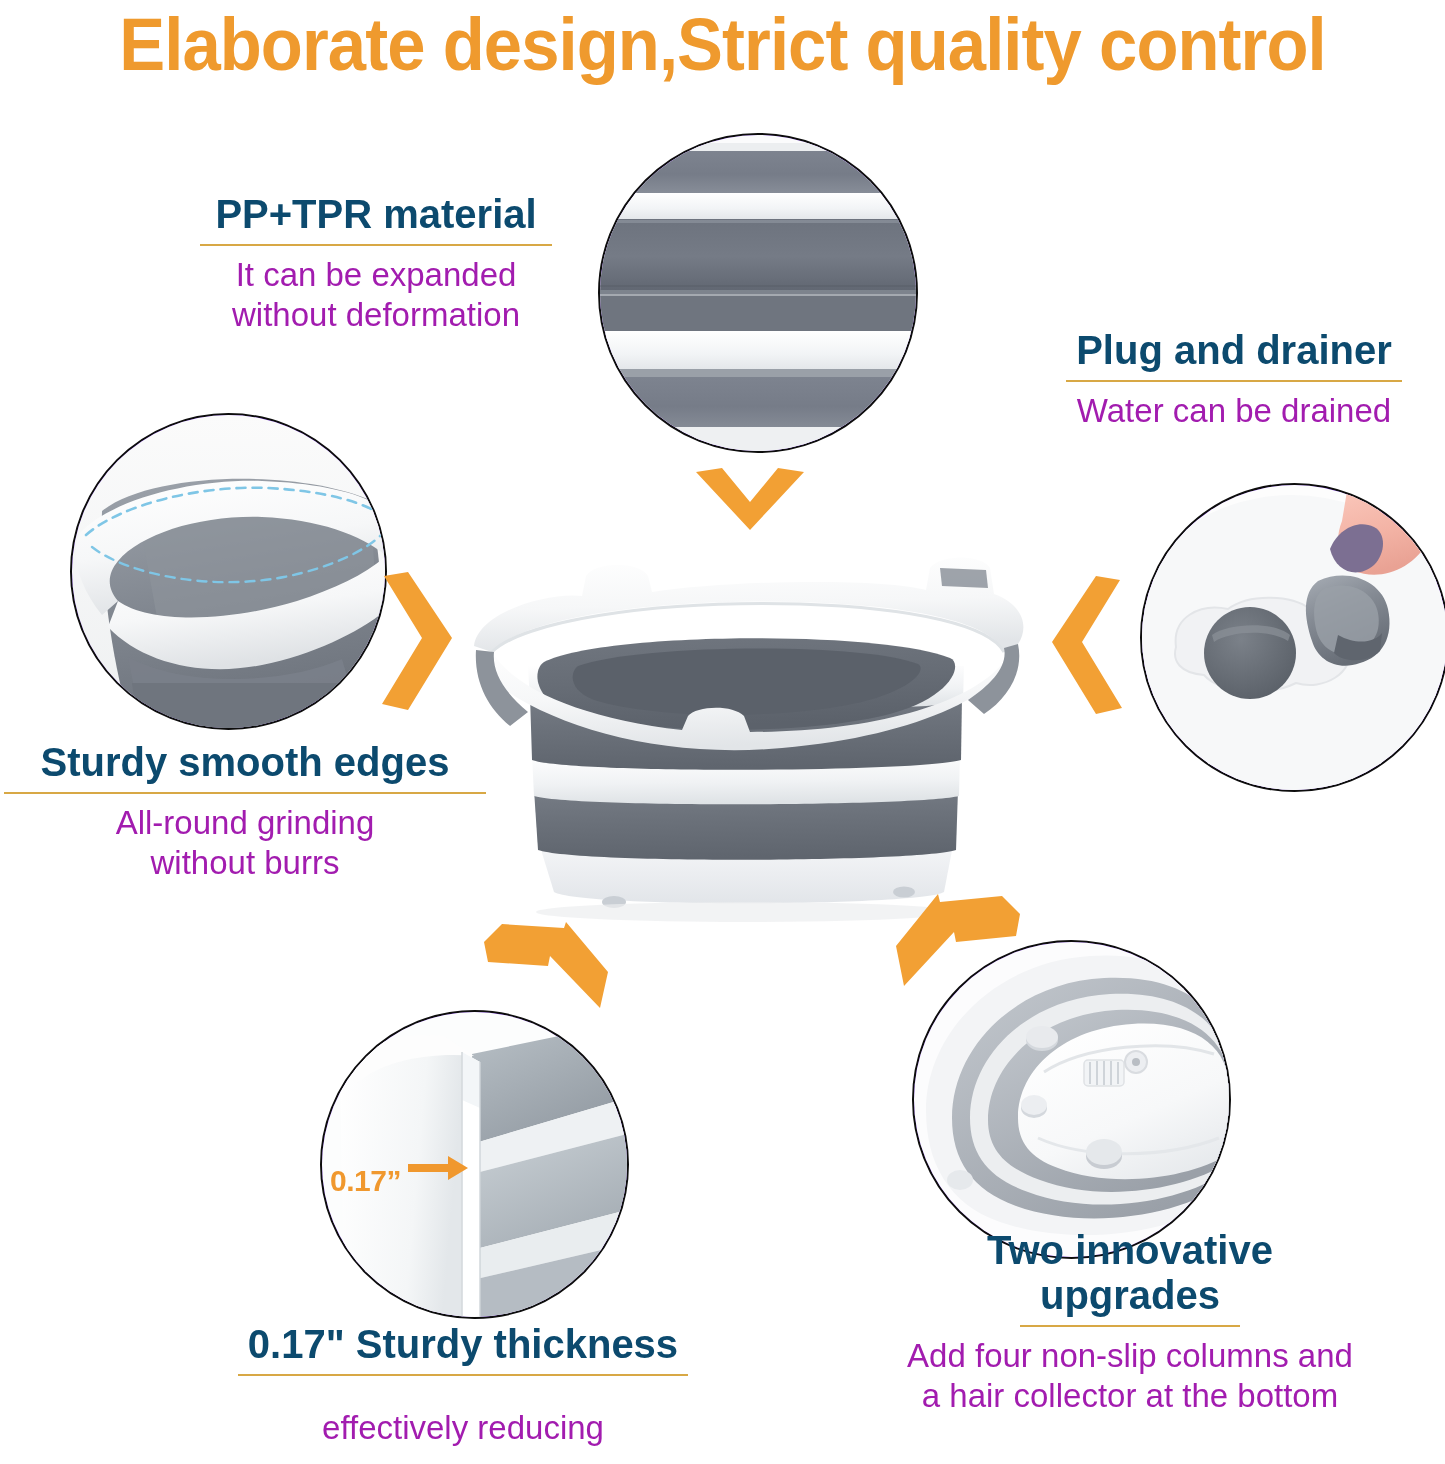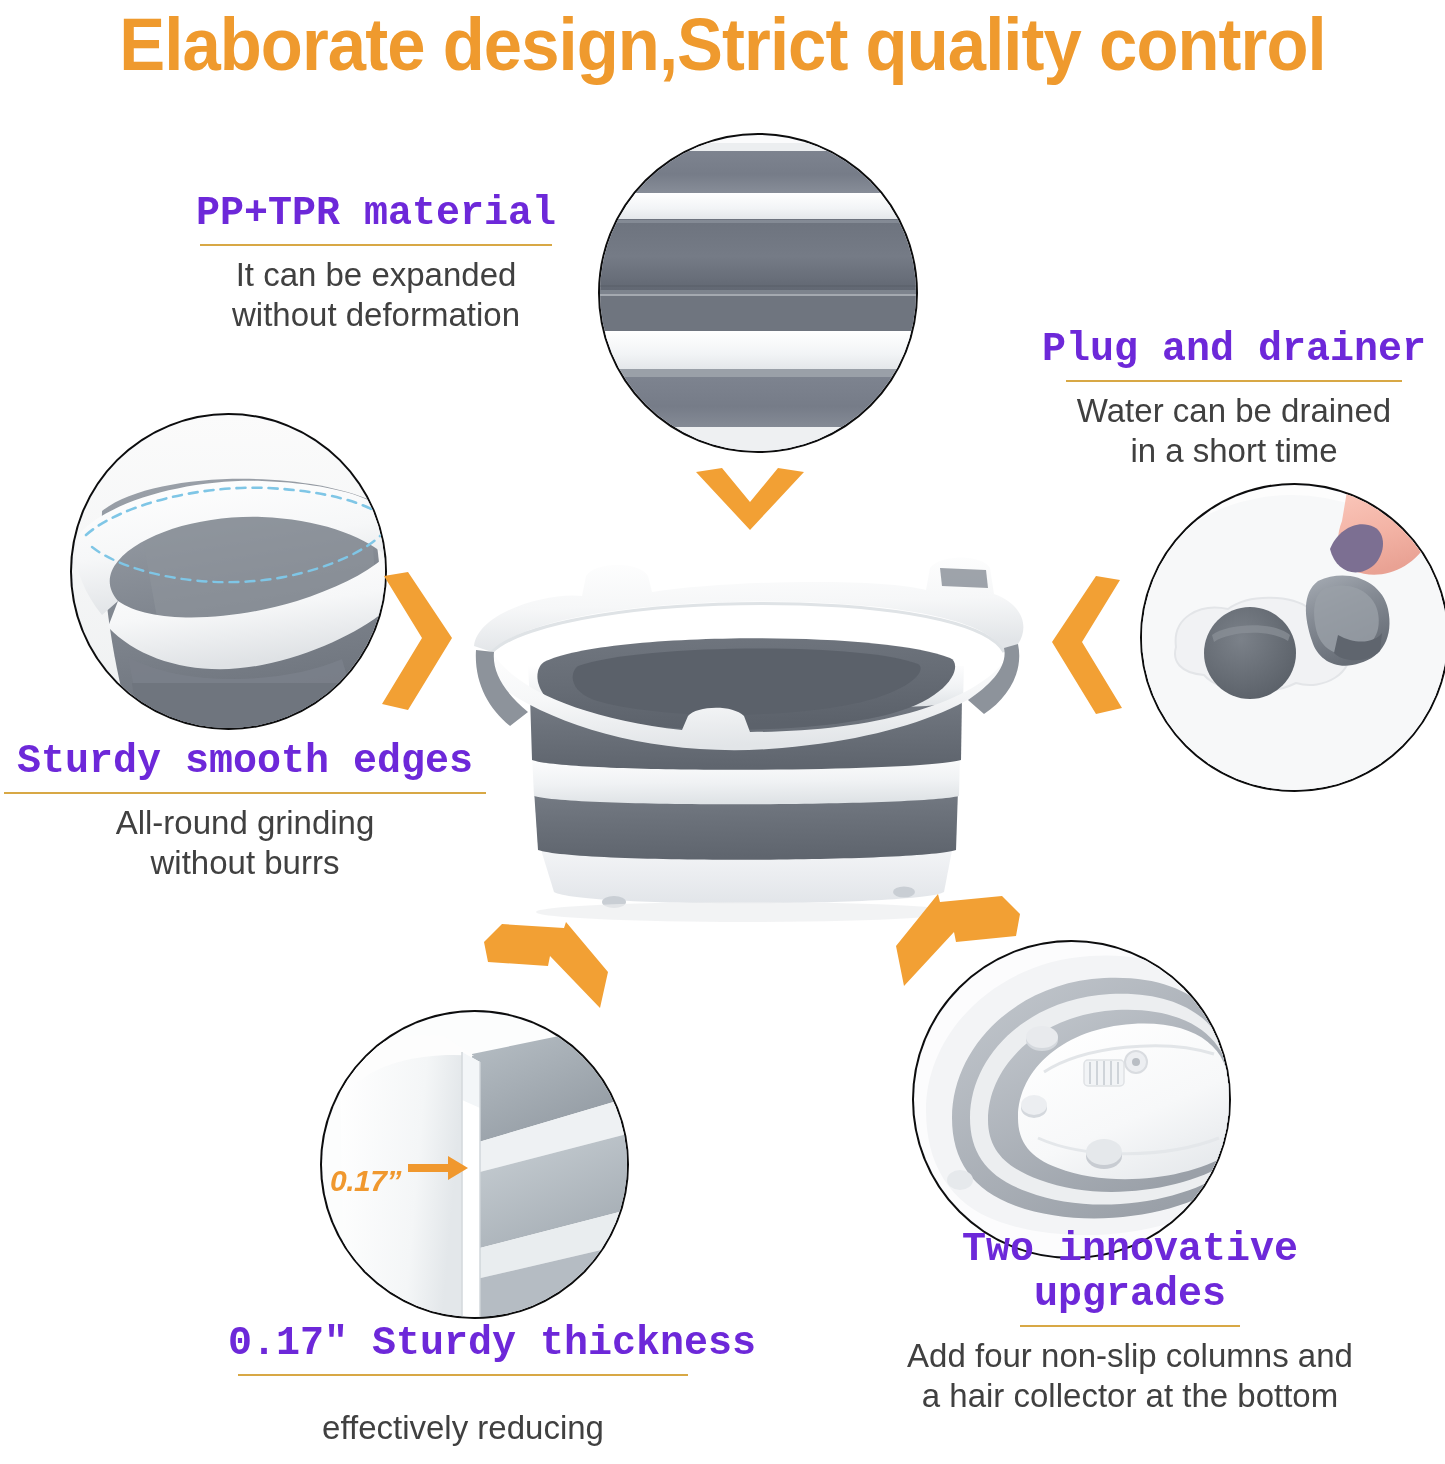--- a/index.html
+++ b/index.html
@@ -33,33 +33,32 @@
     color: #ef9a2e;
     transform: scaleX(0.93);
     transform-origin: 50% 50%;
     white-space: nowrap;
   }
 
   
   .callout { position: absolute; }
   .callout .c-head {
     font-weight: bold;
-    color: #6d28d9;
+    color: #0c4a6e;
     line-height: 1.12;
     white-space: nowrap;
-    font-family: Liberation Mono, monospace;
   }
   .callout .c-head.wrap { white-space: normal; }
   .callout .c-rule {
     height: 2px;
     background: #d8a845;
     margin: 7px auto 9px auto;
   }
   .callout .c-body {
-    color: #404040;
+    color: #a21caf;
     line-height: 1.22;
   }
 
   
   #callout-material { left: 166px; top: 192px; width: 420px; text-align: center; }
   #callout-material .c-head { font-size: 40px; }
   #callout-material .c-rule { width: 352px; }
   #callout-material .c-body { font-size: 33px; }
 
   #callout-plug { left: 1034px; top: 297px; width: 400px; text-align: center; margin-top: 31px; }
@@ -81,22 +80,21 @@
   #callout-upgrades .c-head { font-size: 40px; }
   #callout-upgrades .c-rule { width: 220px; }
   #callout-upgrades .c-body { font-size: 33px; }
 
   
   .bubble {
     position: absolute;
     border-radius: 50%;
     border: 2.5px solid #0d0d0d;
     overflow: hidden;
-    background: #0f172a;
-    font-style: italic;
+    background: #6d28d9;
   }
 
   
   #bubble-material { left: 598px; top: 133px; width: 316px; height: 316px; }
 
   
   #bubble-edges { left: 70px; top: 413px; width: 313px; height: 313px; }
 
   
   #bubble-plug { left: 1140px; top: 483px; width: 305px; height: 305px; }
@@ -463,21 +461,20 @@
       <div>It can be expanded</div>
       <div>without deformation</div>
     </div>
   </div>
 
   <div class="callout" id="callout-plug">
     <div class="c-head">Plug and drainer</div>
     <div class="c-rule"></div>
     <div class="c-body">
       <div>Water can be drained</div>
-      <div>in a short time</div>
     </div>
   </div>
 
   <div class="callout" id="callout-edges">
     <div class="c-head">Sturdy smooth edges</div>
     <div class="c-rule"></div>
     <div class="c-body">
       <div>All-round grinding</div>
       <div>without burrs</div>
     </div>

